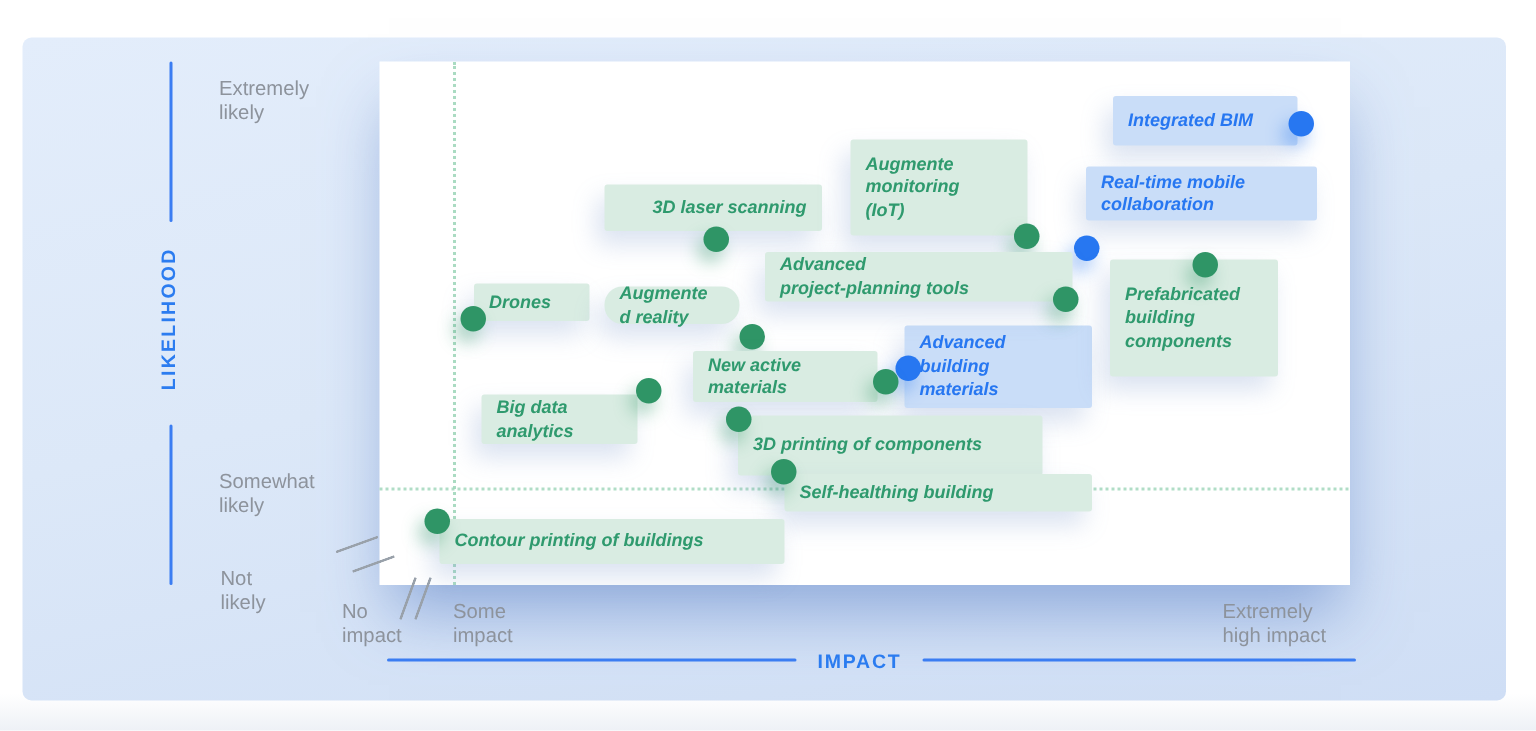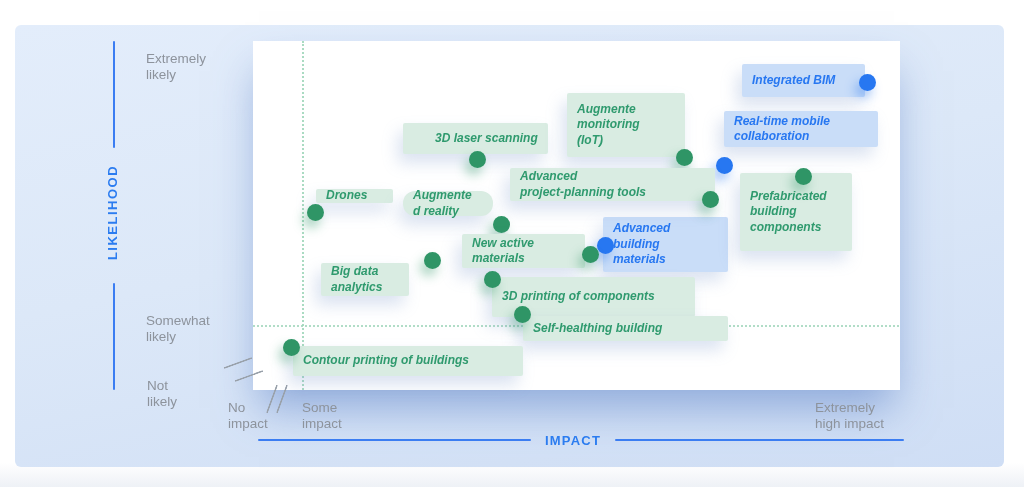--- a/index.html
+++ b/index.html
@@ -85,29 +85,29 @@
 monitoring
 (IoT)</div>
       <div class="pt-dot dot-green" style="left: 675.5px; top: 148.5px;"></div>
       <div class="pt-box green" style="left: 510px; top: 168px; width: 205px; height: 33px;">Advanced
 project-planning tools</div>
       <div class="pt-dot dot-green" style="left: 701.5px; top: 190.5px;"></div>
       <div class="pt-box green" style="left: 740px; top: 173px; width: 112px; height: 78px;">Prefabricated
 building
 components</div>
       <div class="pt-dot dot-green" style="left: 794.5px; top: 167.5px;"></div>
-      <div class="pt-box green" style="left: 316px; top: 189px; width: 77px; height: 14px; text-align: center;">Drones</div>
+      <div class="pt-box green" style="left: 316px; top: 189px; width: 77px; height: 25px; text-align: center;">Drones</div>
       <div class="pt-dot dot-green" style="left: 306.5px; top: 203.5px;"></div>
       <div class="pt-box green" style="left: 403px; top: 191px; width: 90px; height: 25px; border-radius: 12px;">Augmente
 d reality</div>
       <div class="pt-dot dot-green" style="left: 492.5px; top: 215.5px;"></div>
       <div class="pt-box green" style="left: 462px; top: 234px; width: 123px; height: 34px;">New active
 materials</div>
       <div class="pt-dot dot-green" style="left: 581.5px; top: 245.5px;"></div>
-      <div class="pt-box green" style="left: 321px; top: 263px; width: 88px; height: 33px;">Big data
+      <div class="pt-box green" style="left: 321px; top: 263px; width: 104px; height: 33px;">Big data
 analytics</div>
       <div class="pt-dot dot-green" style="left: 423.5px; top: 251.5px;"></div>
       <div class="pt-box green" style="left: 492px; top: 277px; width: 203px; height: 40px;">3D printing of components</div>
       <div class="pt-dot dot-green" style="left: 483.5px; top: 270.5px;"></div>
       <div class="pt-box green" style="left: 523px; top: 316px; width: 205px; height: 25px;">Self-healthing building</div>
       <div class="pt-dot dot-green" style="left: 513.5px; top: 305.5px;"></div>
       <div class="pt-box green" style="left: 293px; top: 346px; width: 230px; height: 30px;">Contour printing of buildings</div>
       <div class="pt-dot dot-green" style="left: 282.5px; top: 338.5px;"></div>
     </div>
 </div>

